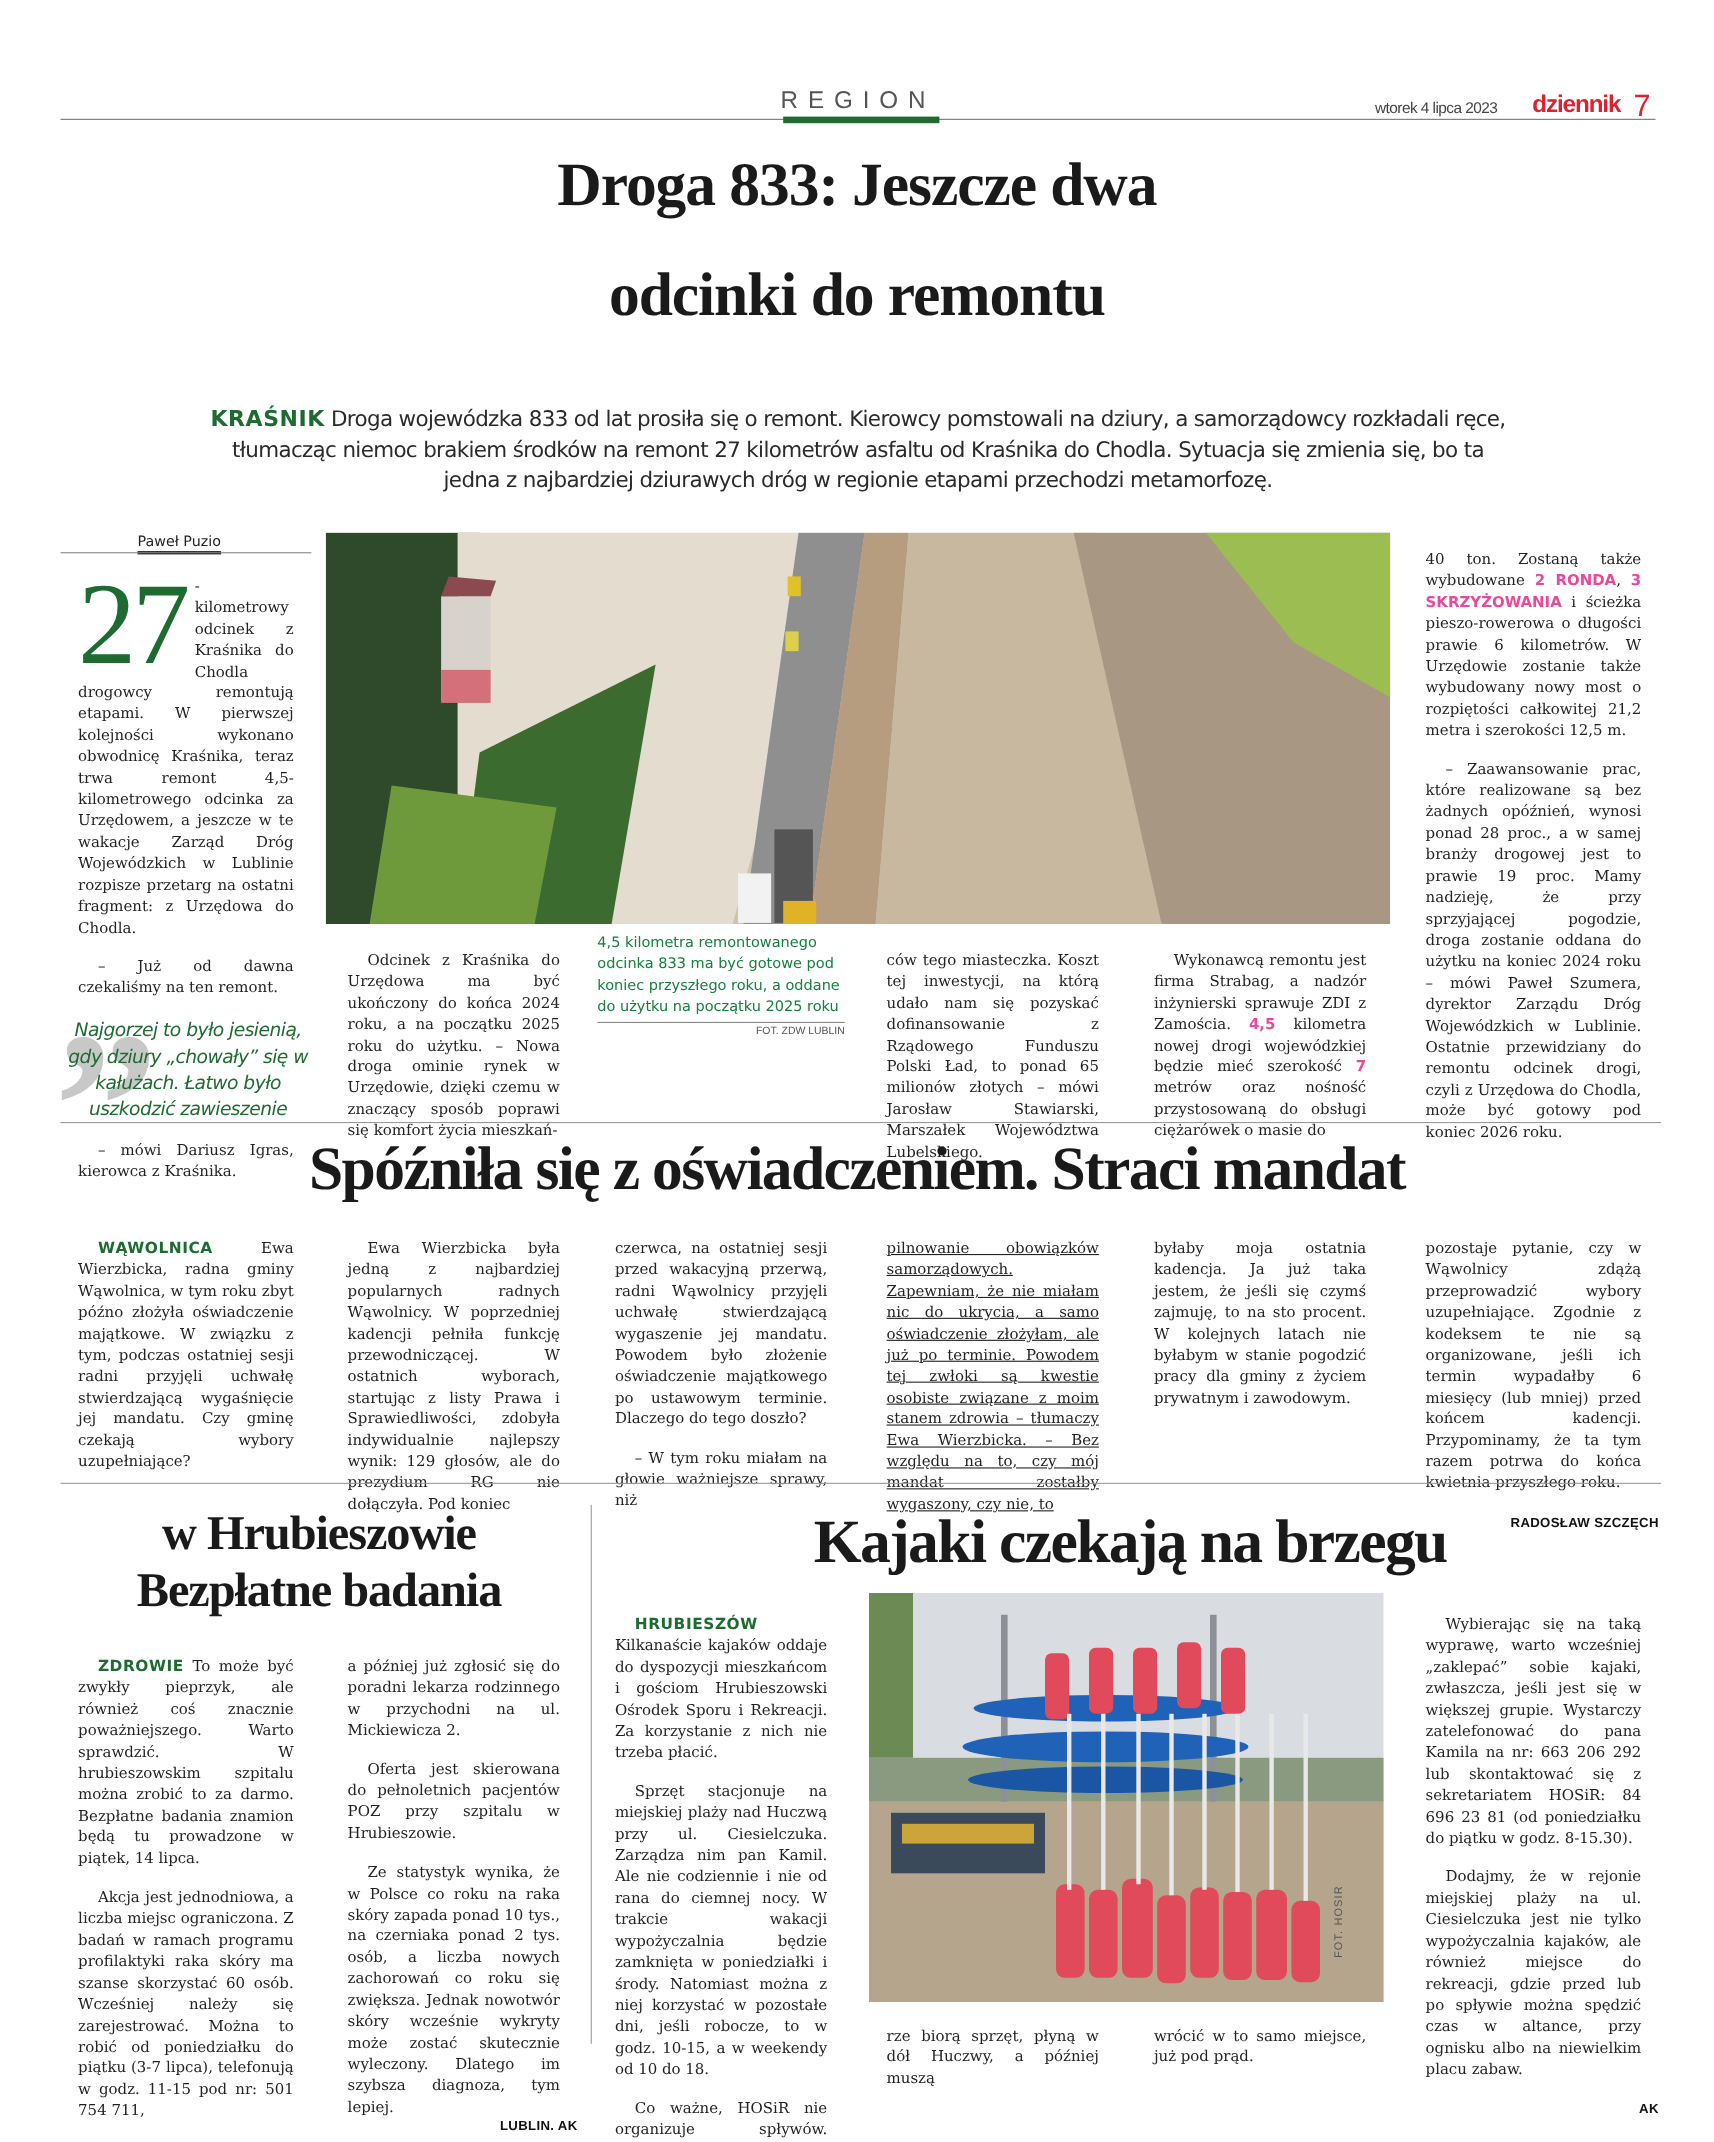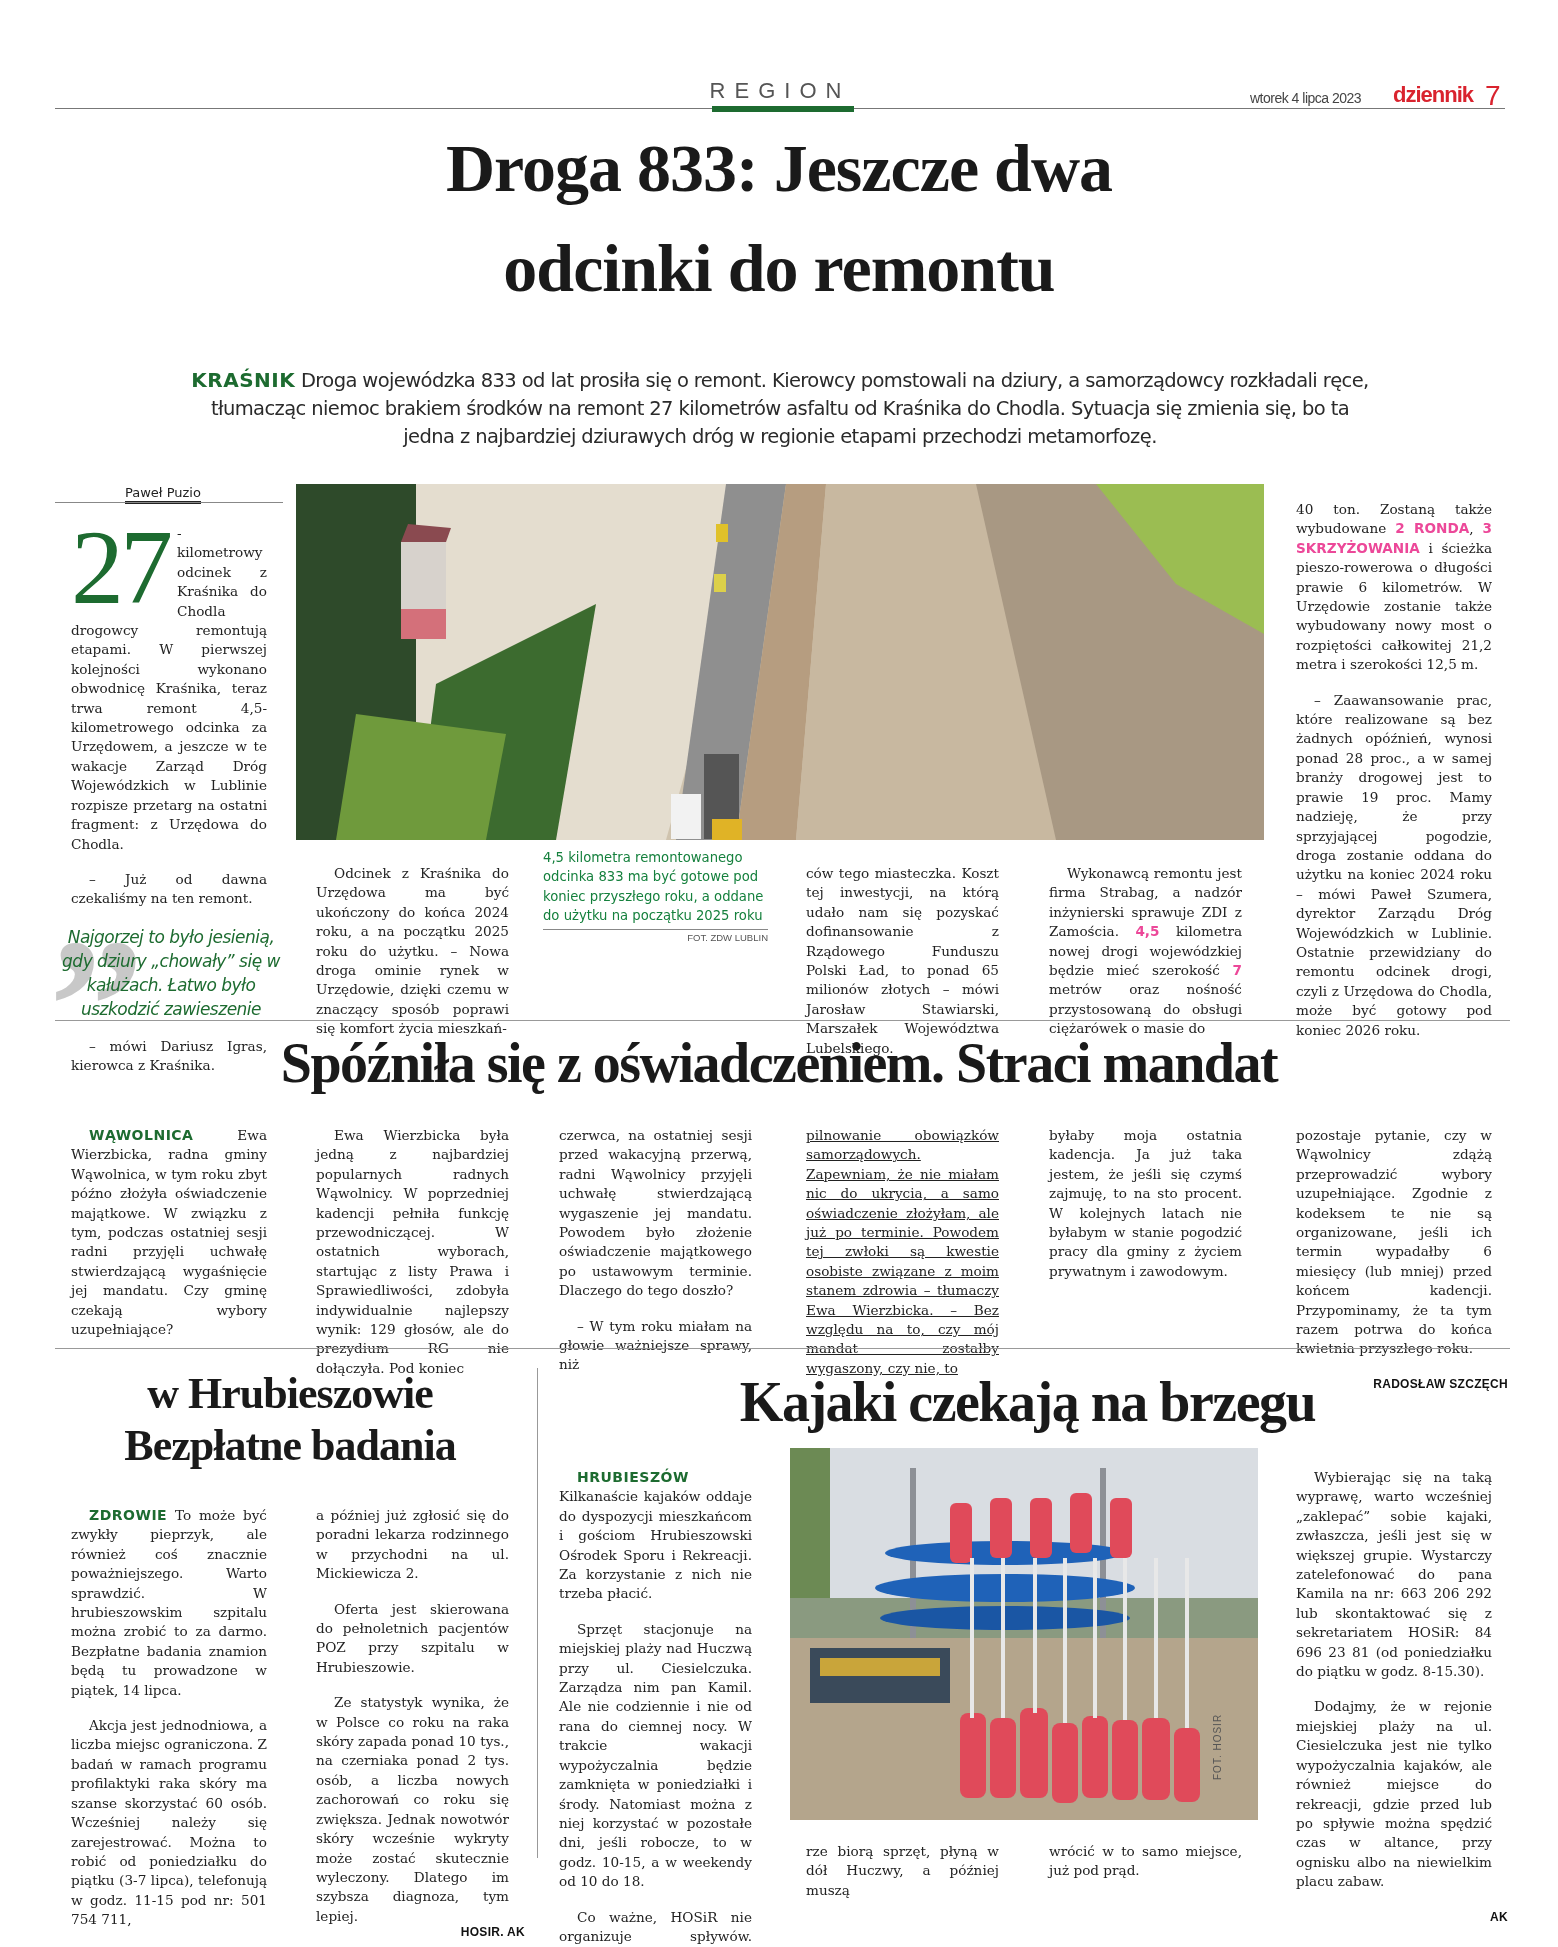--- a/index.html
+++ b/index.html
@@ -23,21 +23,21 @@
 </head>
 <body>
 
 <div class="rule" style="left:55px; top:108px; width:1450px; background:#777;"></div>
 <div class="abs" style="left:700px; top:78px; width:160px; text-align:center; font-family:'Liberation Sans',sans-serif; font-size:22px; letter-spacing:9px; color:#555;">REGION</div>
 <div class="abs" style="left:712px; top:106px; width:142px; height:6px; background:#1d6b30;"></div>
 <div class="abs" style="left:1250px; top:90px; font-family:'Liberation Sans',sans-serif; font-size:14px; color:#444; letter-spacing:-0.5px;">wtorek 4 lipca 2023</div>
 <div class="abs" style="left:1393px; top:82px; font-family:'Liberation Sans',sans-serif; font-weight:bold; font-size:22px; color:#d9232e; letter-spacing:-1px;">dziennik</div>
 <div class="abs" style="left:1485px; top:80px; font-family:'Liberation Sans',sans-serif; font-size:28px; color:#d9232e;">7</div>
 
-<div class="headline" style="top:118px; font-size:68px; line-height:100px;">
+<div class="headline" style="top:118px; font-size:56px; line-height:100px;">
   <div>Droga 833: Jeszcze dwa</div>
   <div>odcinki do remontu</div>
 </div>
 
 <div class="abs" style="left:50px; top:366px; width:1460px; text-align:center; font-family:'DejaVu Sans',sans-serif; font-size:19.5px; line-height:28px; color:#2a2a2a; letter-spacing:-0.6px;">
   <div><span class="lead-tag" style="font-size:20px;">KRAŚNIK</span> <span>Droga wojewódzka 833 od lat prosiła się o remont. Kierowcy pomstowali na dziury, a samorządowcy rozkładali ręce,</span></div>
   <div>tłumacząc niemoc brakiem środków na remont 27 kilometrów asfaltu od Kraśnika do Chodla. Sytuacja się zmienia się, bo ta</div>
   <div>jedna z najbardziej dziurawych dróg w regionie etapami przechodzi metamorfozę.</div>
 </div>
 
@@ -134,21 +134,21 @@
 </div>
 
 <div class="col" style="left:55px; top:1490px; width:228px;">
   <p><span class="lead-tag" style="font-size:14px;">ZDROWIE</span> <span>To może być zwykły pieprzyk, ale również coś znacznie poważniejszego. Warto sprawdzić. W hrubieszowskim szpitalu można zrobić to za darmo. Bezpłatne badania znamion będą tu prowadzone w piątek, 14 lipca.</span></p>
   <p>Akcja jest jednodniowa, a liczba miejsc ograniczona. Z badań w ramach programu profilaktyki raka skóry ma szanse skorzystać 60 osób. Wcześniej należy się zarejestrować. Można to robić od poniedziałku do piątku (3-7 lipca), telefonują w godz. 11-15 pod nr: 501 754 711,</p>
 </div>
 <div class="col" style="left:300px; top:1490px; width:225px;">
   <p class="noind">a później już zgłosić się do poradni lekarza rodzinnego w przychodni na ul. Mickiewicza 2.</p>
   <p>Oferta jest skierowana do pełnoletnich pacjentów POZ przy szpitalu w Hrubieszowie.</p>
   <p>Ze statystyk wynika, że w Polsce co roku na raka skóry zapada ponad 10 tys., na czerniaka ponad 2 tys. osób, a liczba nowych zachorowań co roku się zwiększa. Jednak nowotwór skóry wcześnie wykryty może zostać skutecznie wyleczony. Dlatego im szybsza diagnoza, tym lepiej.</p>
-  <div class="sign" style="margin-top:-19px;">HOSIR. AK</div>
+  <div class="sign" style="margin-top:-19px;">LUBLIN. AK</div>
 </div>
 
 <div class="abs" style="left:545px; top:1368px; width:965px; text-align:center; font-family:'Liberation Serif',serif; font-weight:bold; font-size:56px; line-height:68px; color:#1a1a1a; letter-spacing:-1.5px;">Kajaki czekają na brzegu</div>
 
 <div class="col" style="left:543px; top:1452px; width:225px;">
   <p><span class="lead-tag" style="font-size:14px;">HRUBIESZÓW</span> <span>Kilkanaście kajaków oddaje do dyspozycji mieszkańcom i gościom Hrubieszowski Ośrodek Sporu i Rekreacji. Za korzystanie z nich nie trzeba płacić.</span></p>
   <p>Sprzęt stacjonuje na miejskiej plaży nad Huczwą przy ul. Ciesielczuka. Zarządza nim pan Kamil. Ale nie codziennie i nie od rana do ciemnej nocy. W trakcie wakacji wypożyczalnia będzie zamknięta w poniedziałki i środy. Natomiast można z niej korzystać w pozostałe dni, jeśli robocze, to w godz. 10-15, a w weekendy od 10 do 18.</p>
   <p>Co ważne, HOSiR nie organizuje spływów. Kajaka-</p>
 </div>
 

